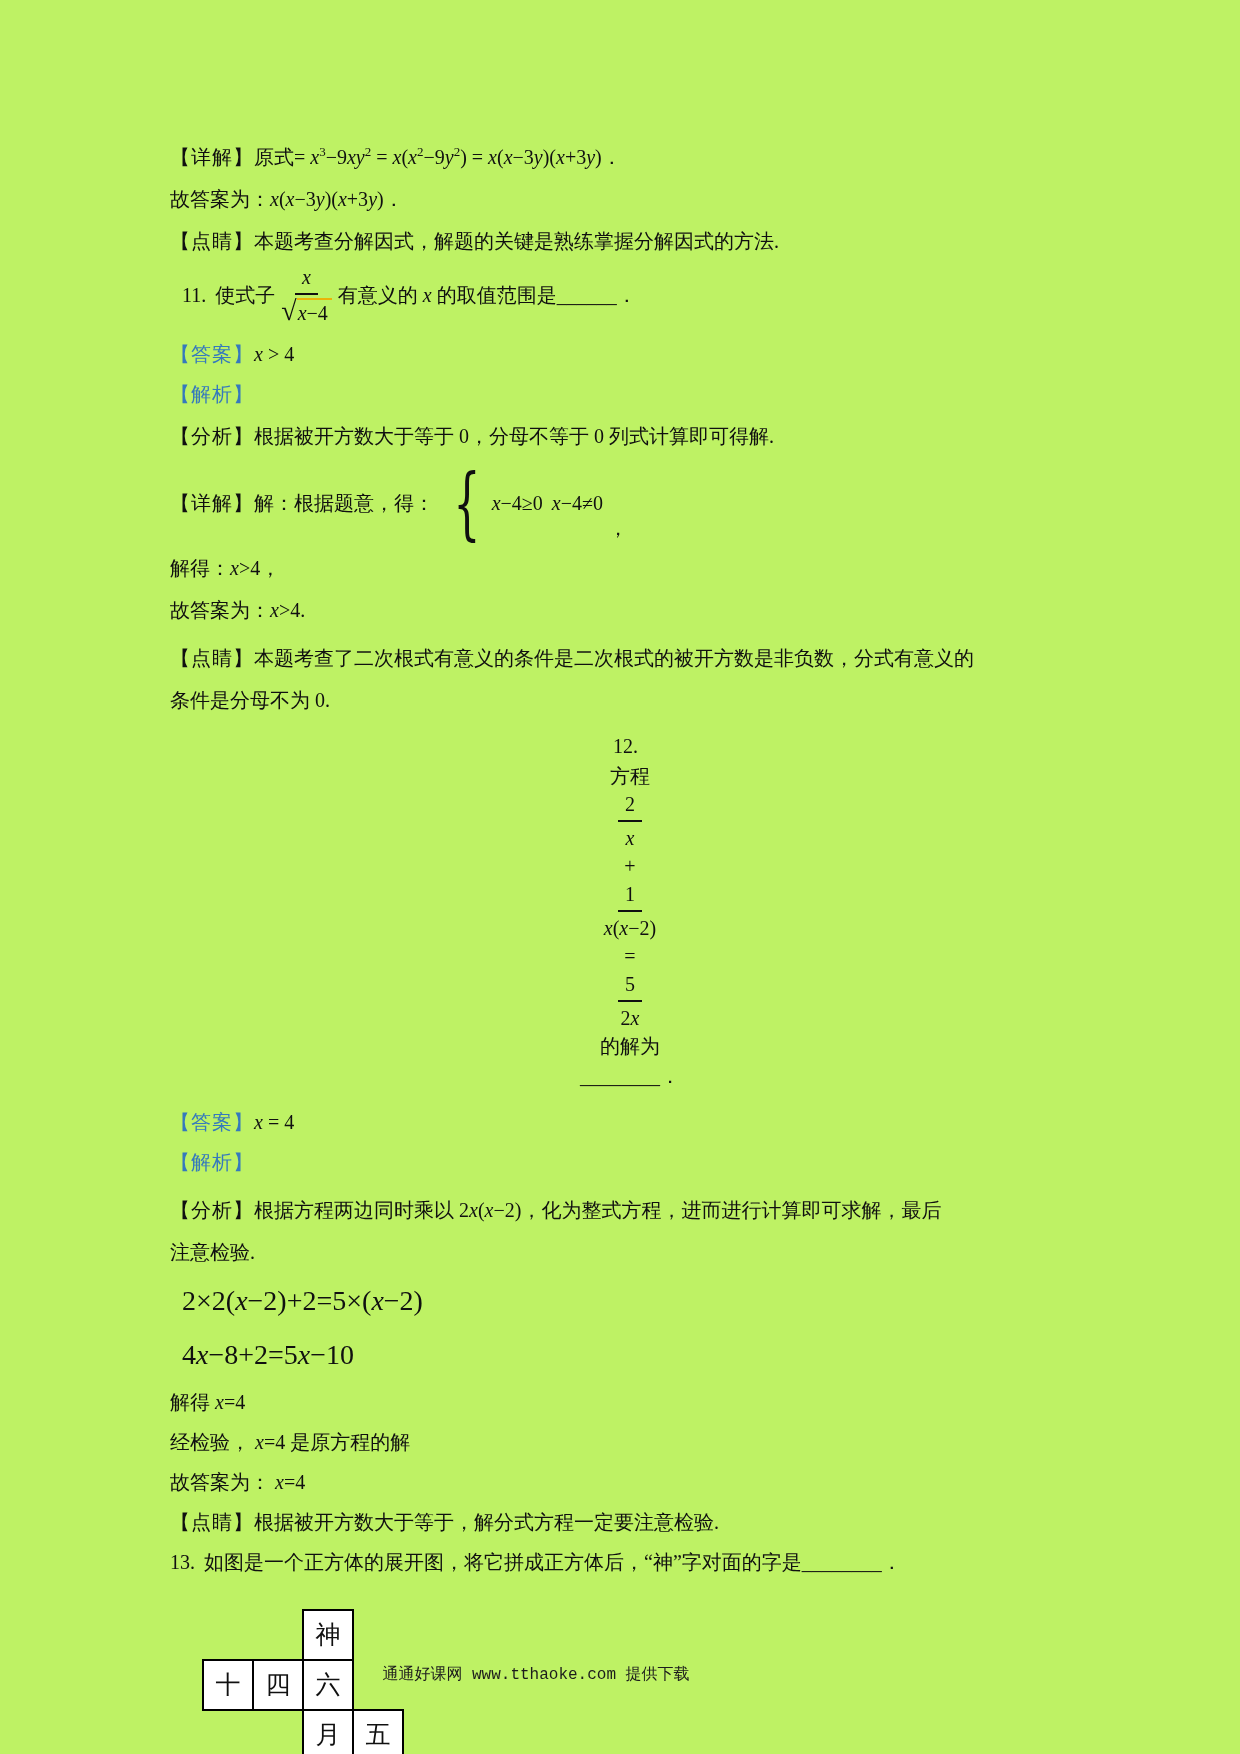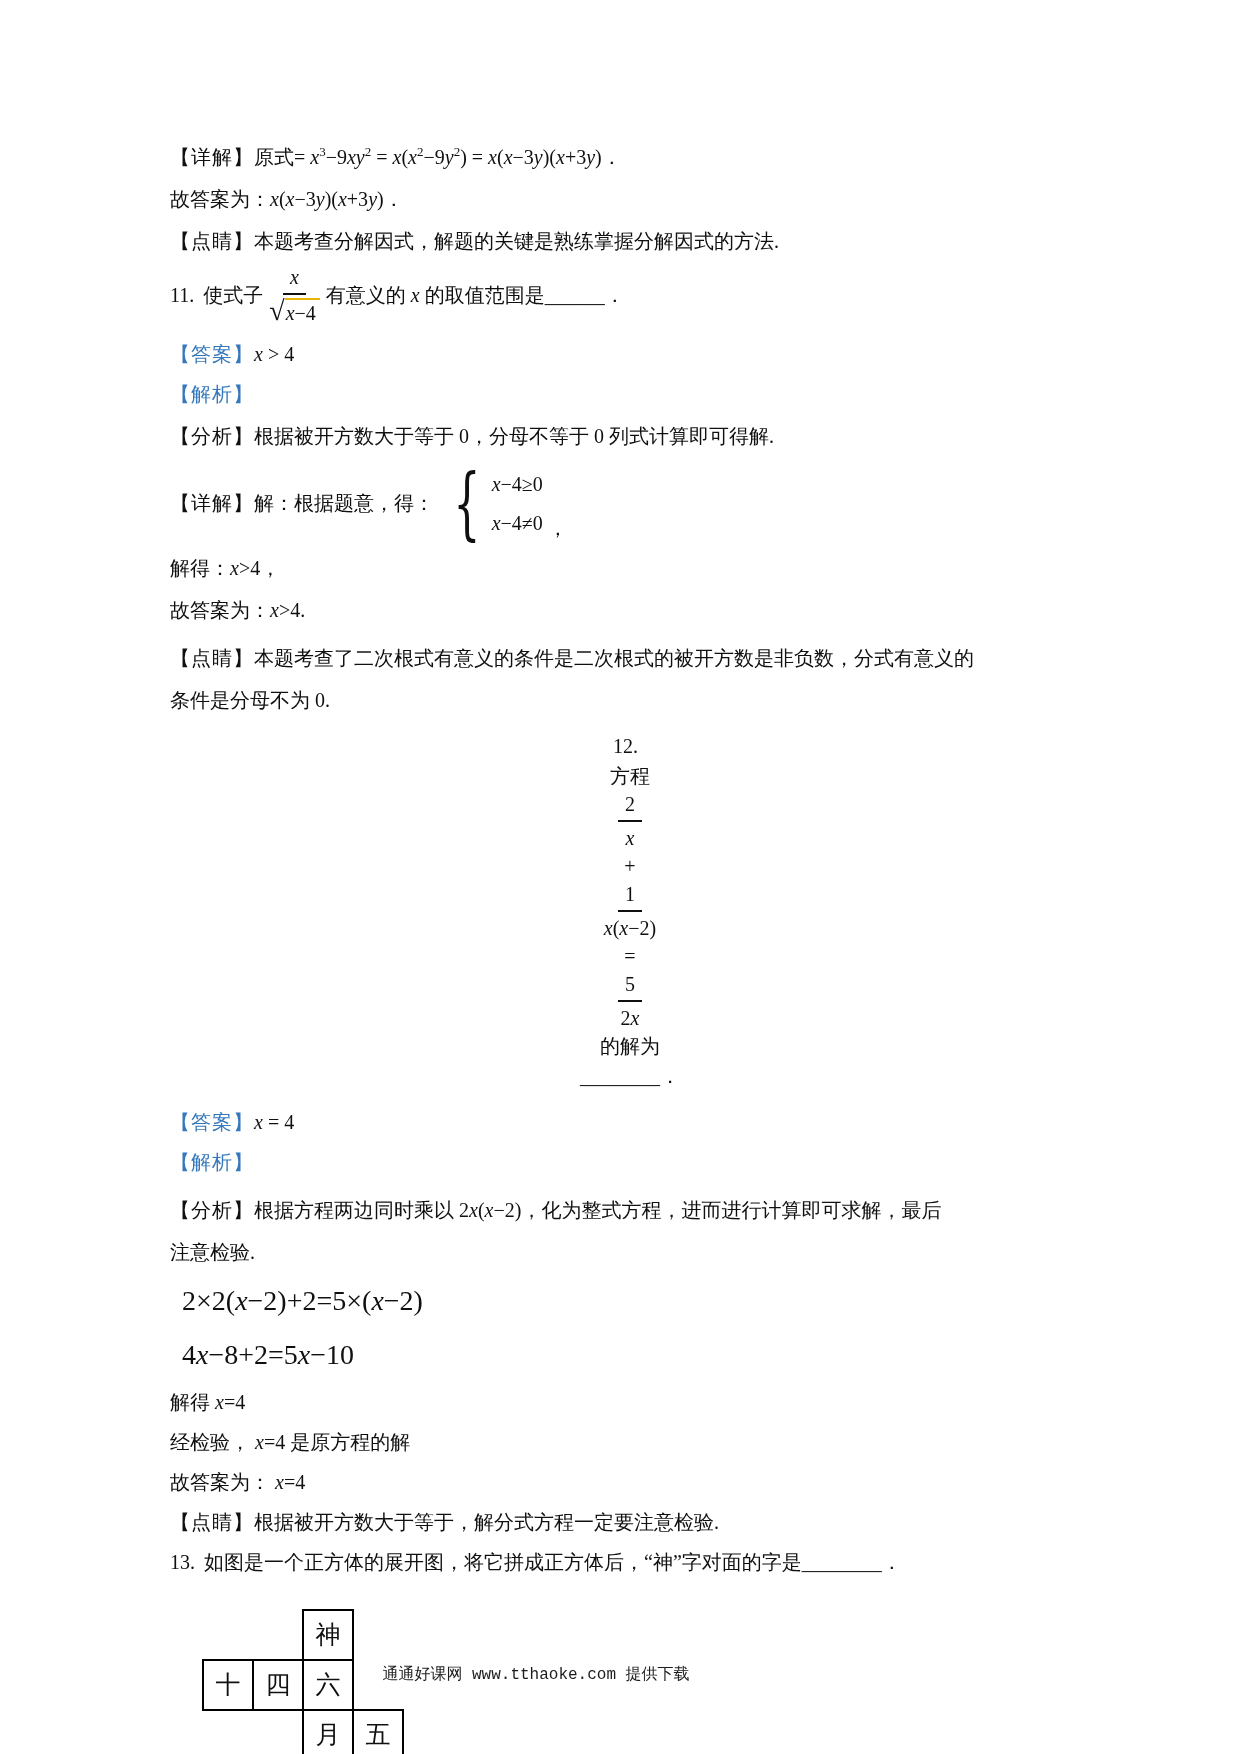--- a/index.html
+++ b/index.html
@@ -1,45 +1,45 @@
 <!DOCTYPE html>
 <html><head>
 <meta charset="utf-8">
 <style>
   html,body{margin:0;padding:0;background:#e8e8e8;}
-  .page{position:relative;width:1240px;height:1754px;margin:0 auto;background:#ffffff;
+  .page{position:relative;width:1240px;height:1754px;margin:0 auto;background:#bef264;
         font-family:"Liberation Serif","DejaVu Serif",serif;color:#101010;overflow:hidden;}
   .content{position:absolute;left:170px;top:142px;width:920px;font-size:20px;line-height:30px;}
   p.line{margin:0 0 12px;}
   p.line.mb8{margin-bottom:8px;}
   p.line.mb6{}
   p.line.mb10{margin-bottom:10px;}
   p.line.mb14{margin-bottom:14px;}
   .two-line{line-height:42px;margin:0 0 10px;}
   .label{letter-spacing:1px;}
   .blue{color:#3579bd;}
   sup{font-size:13px;line-height:0;}
   i{font-family:"Liberation Serif","DejaVu Serif",serif;font-style:italic;}
   
-  .stem{display:flex;align-items:center;margin:4px 0 14px;}
+  .stem{display:flex;align-items:center;margin:4px 12px 14px;}
   .stem.q12{margin:4px 0 16px;flex-direction:column;}
   .qnum{margin-right:9px;}
   .frac{display:inline-flex;flex-direction:column;align-items:center;margin:0 6px;line-height:26px;vertical-align:middle;}
   .frac .num{padding:0 7px 3px;border-bottom:2px solid #101010;text-align:center;}
   .frac .den{padding-top:3px;display:inline-flex;align-items:flex-start;}
   .sqrt-sign{font-size:28px;line-height:26px;}
   .radicand{border-top:2px solid #eab308;line-height:24px;padding:1px 4px 0 1px;}
   .op{margin:0 4px;}
   .blank{letter-spacing:0;}
   
   .sysline{display:flex;align-items:center;margin:0 0 10px;}
   .sys{display:inline-flex;align-items:center;margin-left:8px;}
   .sys .brace{font-size:78px;font-weight:400;line-height:80px;transform:scaleX(.55);
               font-family:"DejaVu Serif",serif;}
-  .sys-rows{display:inline-flex;flex-direction:column;gap:9px;margin-left:0;}
+  .sys-rows{display:inline-flex;gap:9px;margin-left:0;}
   .sys-comma{align-self:flex-end;margin-left:5px;}
   
   p.equation{font-size:28px;line-height:36px;margin:0 12px 14px;}
   p.equation.mb18{margin-bottom:18px;}
   
   .net{position:relative;margin:32px 0 0 32px;width:208px;height:158px;}
   .cell{position:absolute;width:52px;height:52px;box-sizing:border-box;border:2px solid #000;
         display:flex;align-items:center;justify-content:center;font-size:25px;background:#fff;}
   
   .footer{position:absolute;left:0;width:1072px;top:1664px;text-align:center;

